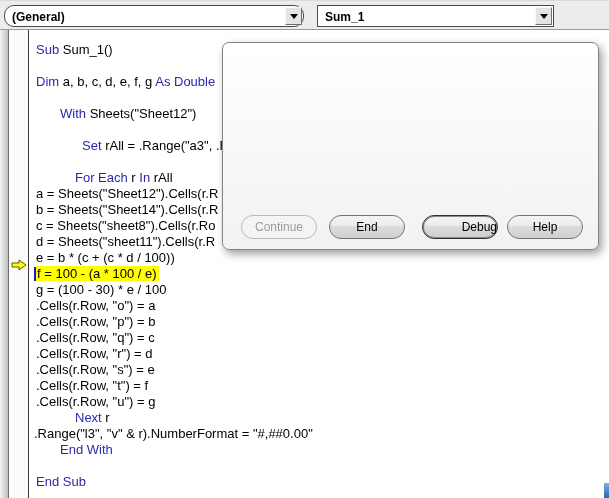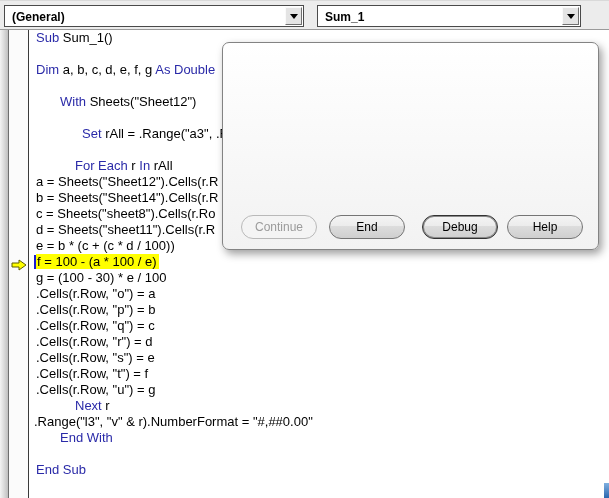--- a/index.html
+++ b/index.html
@@ -25,37 +25,37 @@
   .combo-btn {
     position:absolute; right:1px; top:1px; width:17px; height:18px;
     background:#e4e4e4;
     border:1px solid; border-color:#fafafa #6f6f6f #6f6f6f #fafafa;
     display:flex; align-items:center; justify-content:center;
   }
   .tri-down {
     width:0; height:0; border:4px solid transparent; border-top:5px solid #000;
     margin-top:4px;
   }
-  #combo-object { left:4px; width:300px; }
-  #combo-proc  { left:317px; width:264px; }
+  #combo-object { left:4px; width:300px;border-radius:10px; }
+  #combo-proc  { left:317px; width:237px; }
 
   
   .editor { position:absolute; top:30px; left:0; width:609px; height:468px; background:#fff; }
   .edge-strip {
     position:absolute; left:0; top:0; width:9px; height:468px;
     background:linear-gradient(to right,#f4f4f4 0%,#d8d8d8 55%,#bfbfbf 100%);
     border-right:1px solid #6e6e6e;
   }
   .margin-bar {
     position:absolute; left:9px; top:0; width:20px; height:468px;
     background:#fbfbfb; border-right:1px solid #3a3a3a;
   }
   .exec-arrow { position:absolute; left:2px; width:16px; height:12px; }
   .code-area {
-    position:absolute; left:30px; top:0; width:579px;
+    position:absolute; left:30px; top:12px; width:579px;
     font-size:13px; line-height:16px; color:#000; white-space:pre;
   }
   .code-line { height:16px; position:relative; }
   .kw { color:#2a2aa8; }
   .hl { background:#ffff00; color:#000; padding:0 2px 0 1px; }
   .caret {
     position:absolute; left:4px; top:1px; width:2px; height:14px; background:#1a1ad0;
   }
 
   
@@ -117,18 +117,18 @@
       <polygon points="1,4 8,4 8,1 15,6 8,11 8,8 1,8" fill="#ffff00" stroke="#5d5d00" stroke-width="1"></polygon>
     </svg>
   </div>
   <div class="code-area" id="code-area"><div class="code-line" style="padding-left: 6px;"><span><span class="kw">Sub </span><span>Sum_1()</span></span></div><div class="code-line" style="padding-left: 6px;"><span></span></div><div class="code-line" style="padding-left: 6px;"><span><span class="kw">Dim </span><span>a, b, c, d, e, f, g </span><span class="kw">As Double</span></span></div><div class="code-line" style="padding-left: 6px;"><span></span></div><div class="code-line" style="padding-left: 30px;"><span><span class="kw">With </span><span>Sheets("Sheet12")</span></span></div><div class="code-line" style="padding-left: 30px;"><span></span></div><div class="code-line" style="padding-left: 52px;"><span><span class="kw">Set </span><span>rAll = .Range("a3", .R</span></span></div><div class="code-line" style="padding-left: 52px;"><span></span></div><div class="code-line" style="padding-left: 45px;"><span><span class="kw">For Each </span><span>r </span><span class="kw">In </span><span>rAll</span></span></div><div class="code-line" style="padding-left: 6px;"><span><span>a = Sheets("Sheet12").Cells(r.R</span></span></div><div class="code-line" style="padding-left: 6px;"><span><span>b = Sheets("Sheet14").Cells(r.R</span></span></div><div class="code-line" style="padding-left: 6px;"><span><span>c = Sheets("sheet8").Cells(r.Ro</span></span></div><div class="code-line" style="padding-left: 6px;"><span><span>d = Sheets("sheet11").Cells(r.R</span></span></div><div class="code-line" style="padding-left: 6px;"><span><span>e = b * (c + (c * d / 100))</span></span></div><div class="code-line" style="padding-left: 6px;"><span class="caret" style="left: 4px;"></span><span class="hl"><span>f = 100 - (a * 100 / e)</span></span></div><div class="code-line" style="padding-left: 6px;"><span><span>g = (100 - 30) * e / 100</span></span></div><div class="code-line" style="padding-left: 6px;"><span><span>.Cells(r.Row, "o") = a</span></span></div><div class="code-line" style="padding-left: 6px;"><span><span>.Cells(r.Row, "p") = b</span></span></div><div class="code-line" style="padding-left: 6px;"><span><span>.Cells(r.Row, "q") = c</span></span></div><div class="code-line" style="padding-left: 6px;"><span><span>.Cells(r.Row, "r") = d</span></span></div><div class="code-line" style="padding-left: 6px;"><span><span>.Cells(r.Row, "s") = e</span></span></div><div class="code-line" style="padding-left: 6px;"><span><span>.Cells(r.Row, "t") = f</span></span></div><div class="code-line" style="padding-left: 6px;"><span><span>.Cells(r.Row, "u") = g</span></span></div><div class="code-line" style="padding-left: 45px;"><span><span class="kw">Next </span><span>r</span></span></div><div class="code-line" style="padding-left: 4px;"><span><span>.Range("l3", "v" &amp; r).NumberFormat = "#,##0.00"</span></span></div><div class="code-line" style="padding-left: 30px;"><span><span class="kw">End With</span></span></div><div class="code-line" style="padding-left: 6px;"><span></span></div><div class="code-line" style="padding-left: 6px;"><span><span class="kw">End Sub</span></span></div></div>
 </div>
 
 <div class="dialog">
   <div id="dialog-buttons">
       <div class="btn disabled" style="left: 18px;">Continue</div>
       <div class="btn" style="left: 106px;">End</div>
-      <div class="btn default" style="left: 199px;">Debug</div>
+      <div class="btn default" style="left: 199px; text-align: right;">Debug</div>
       <div class="btn" style="left: 284px;">Help</div>
     </div>
 </div>
 
 <div class="bg-fragment"></div>
 
 </body></html>

